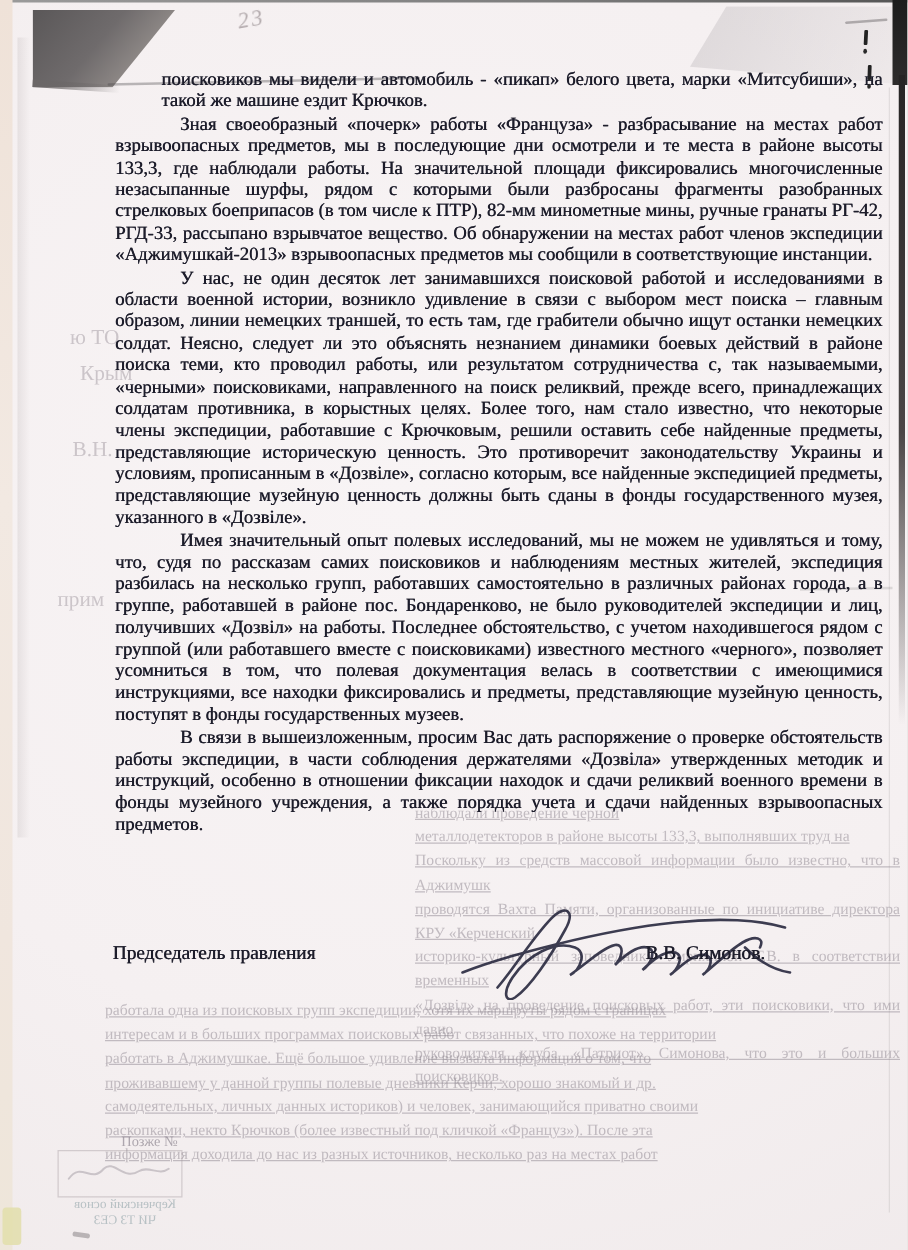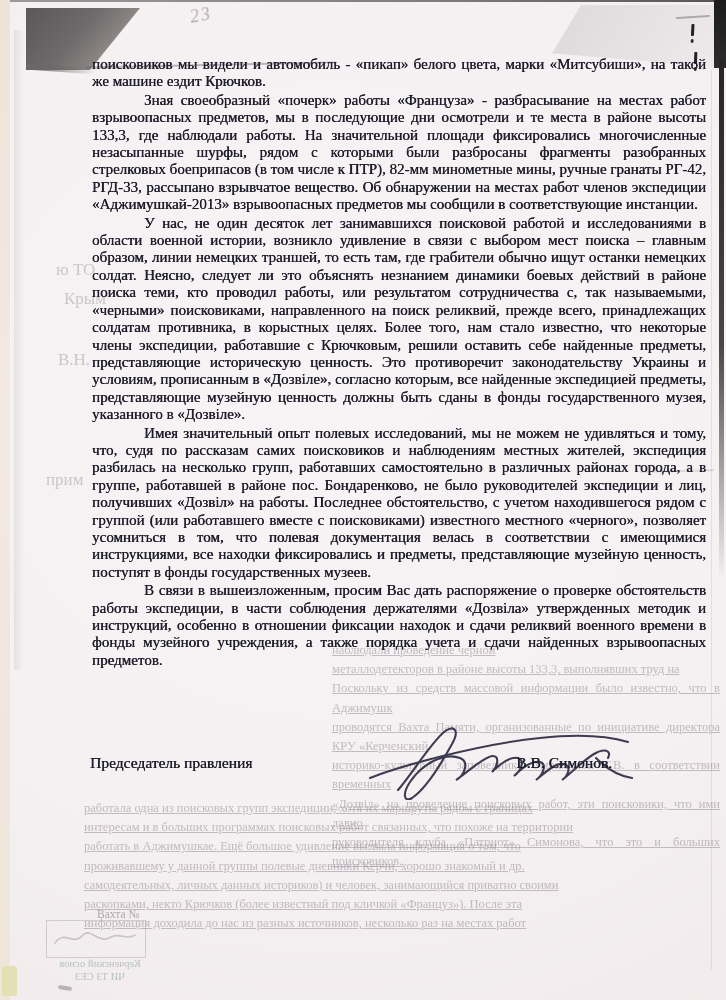--- a/index.html
+++ b/index.html
@@ -37,21 +37,21 @@
   .yellow-patch{position:absolute;left:2px;top:966px;width:15px;height:30px;background:rgba(226,222,170,.85);border-radius:3px;}
 
   
   .content{
     position:absolute;left:92px;top:56px;width:614px;
     color:#1d1d2b;font-size:15px;line-height:17.4px;
     text-align:justify;
     text-shadow:.35px 0 0 currentColor;
   }
   .para{margin:0 0 1px 0;text-indent:52px;}
-  .para.cont{text-indent:0;}
+  .para.cont{text-indent:0;margin-left:37px;}
 
   
   .sig-row{position:absolute;left:0;top:714px;width:632px;height:90px;}
   .sig-title{position:absolute;left:90px;top:40px;font-size:15.5px;color:#1d1d2b;text-shadow:.35px 0 0 currentColor;}
   .sig-name{position:absolute;right:20px;top:40px;font-size:15.5px;color:#1d1d2b;text-shadow:.35px 0 0 currentColor;}
   .sig-script{position:absolute;left:360px;top:0px;width:280px;height:86px;}
 
   
   .bleed{position:absolute;color:rgba(142,134,144,.50);font-size:12.5px;line-height:19.2px;text-align:justify;filter:blur(.45px);text-shadow:none;text-decoration:underline;}
   .bleed-a{left:332px;top:641px;width:388px;}
@@ -112,21 +112,21 @@
     <div>проживавшему у данной группы полевые дневники Керчи, хорошо знакомый и др.</div>
     <div>самодеятельных, личных данных историков) и человек, занимающийся приватно своими</div>
     <div>раскопками, некто Крючков (более известный под кличкой «Француз»). После эта</div>
     <div>информация доходила до нас из разных источников, несколько раз на местах работ</div>
   </div>
   <div class="frag frag-0">ю ТО</div>
   <div class="frag frag-1">Крым</div>
   <div class="frag frag-2">В.Н.</div>
   <div class="frag frag-3">прим</div>
 
-  <div class="entry-label">Вахта №</div>
+  <div class="entry-label">Позже №</div>
   <div class="entry-box">
     <svg width="96" height="34" viewBox="0 0 96 34">
       <path d="M8,22 C18,8 26,26 36,14 C44,6 52,24 64,16 C72,11 80,20 88,14" stroke="rgba(140,132,142,0.40)" stroke-width="1.6" fill="none" stroke-linecap="round"></path>
     </svg>
   </div>
   <div class="stamp-mirror">
     <div>Керченский основ</div>
     <div>ЧИ ТЗ СЕЗ</div>
   </div>
 

